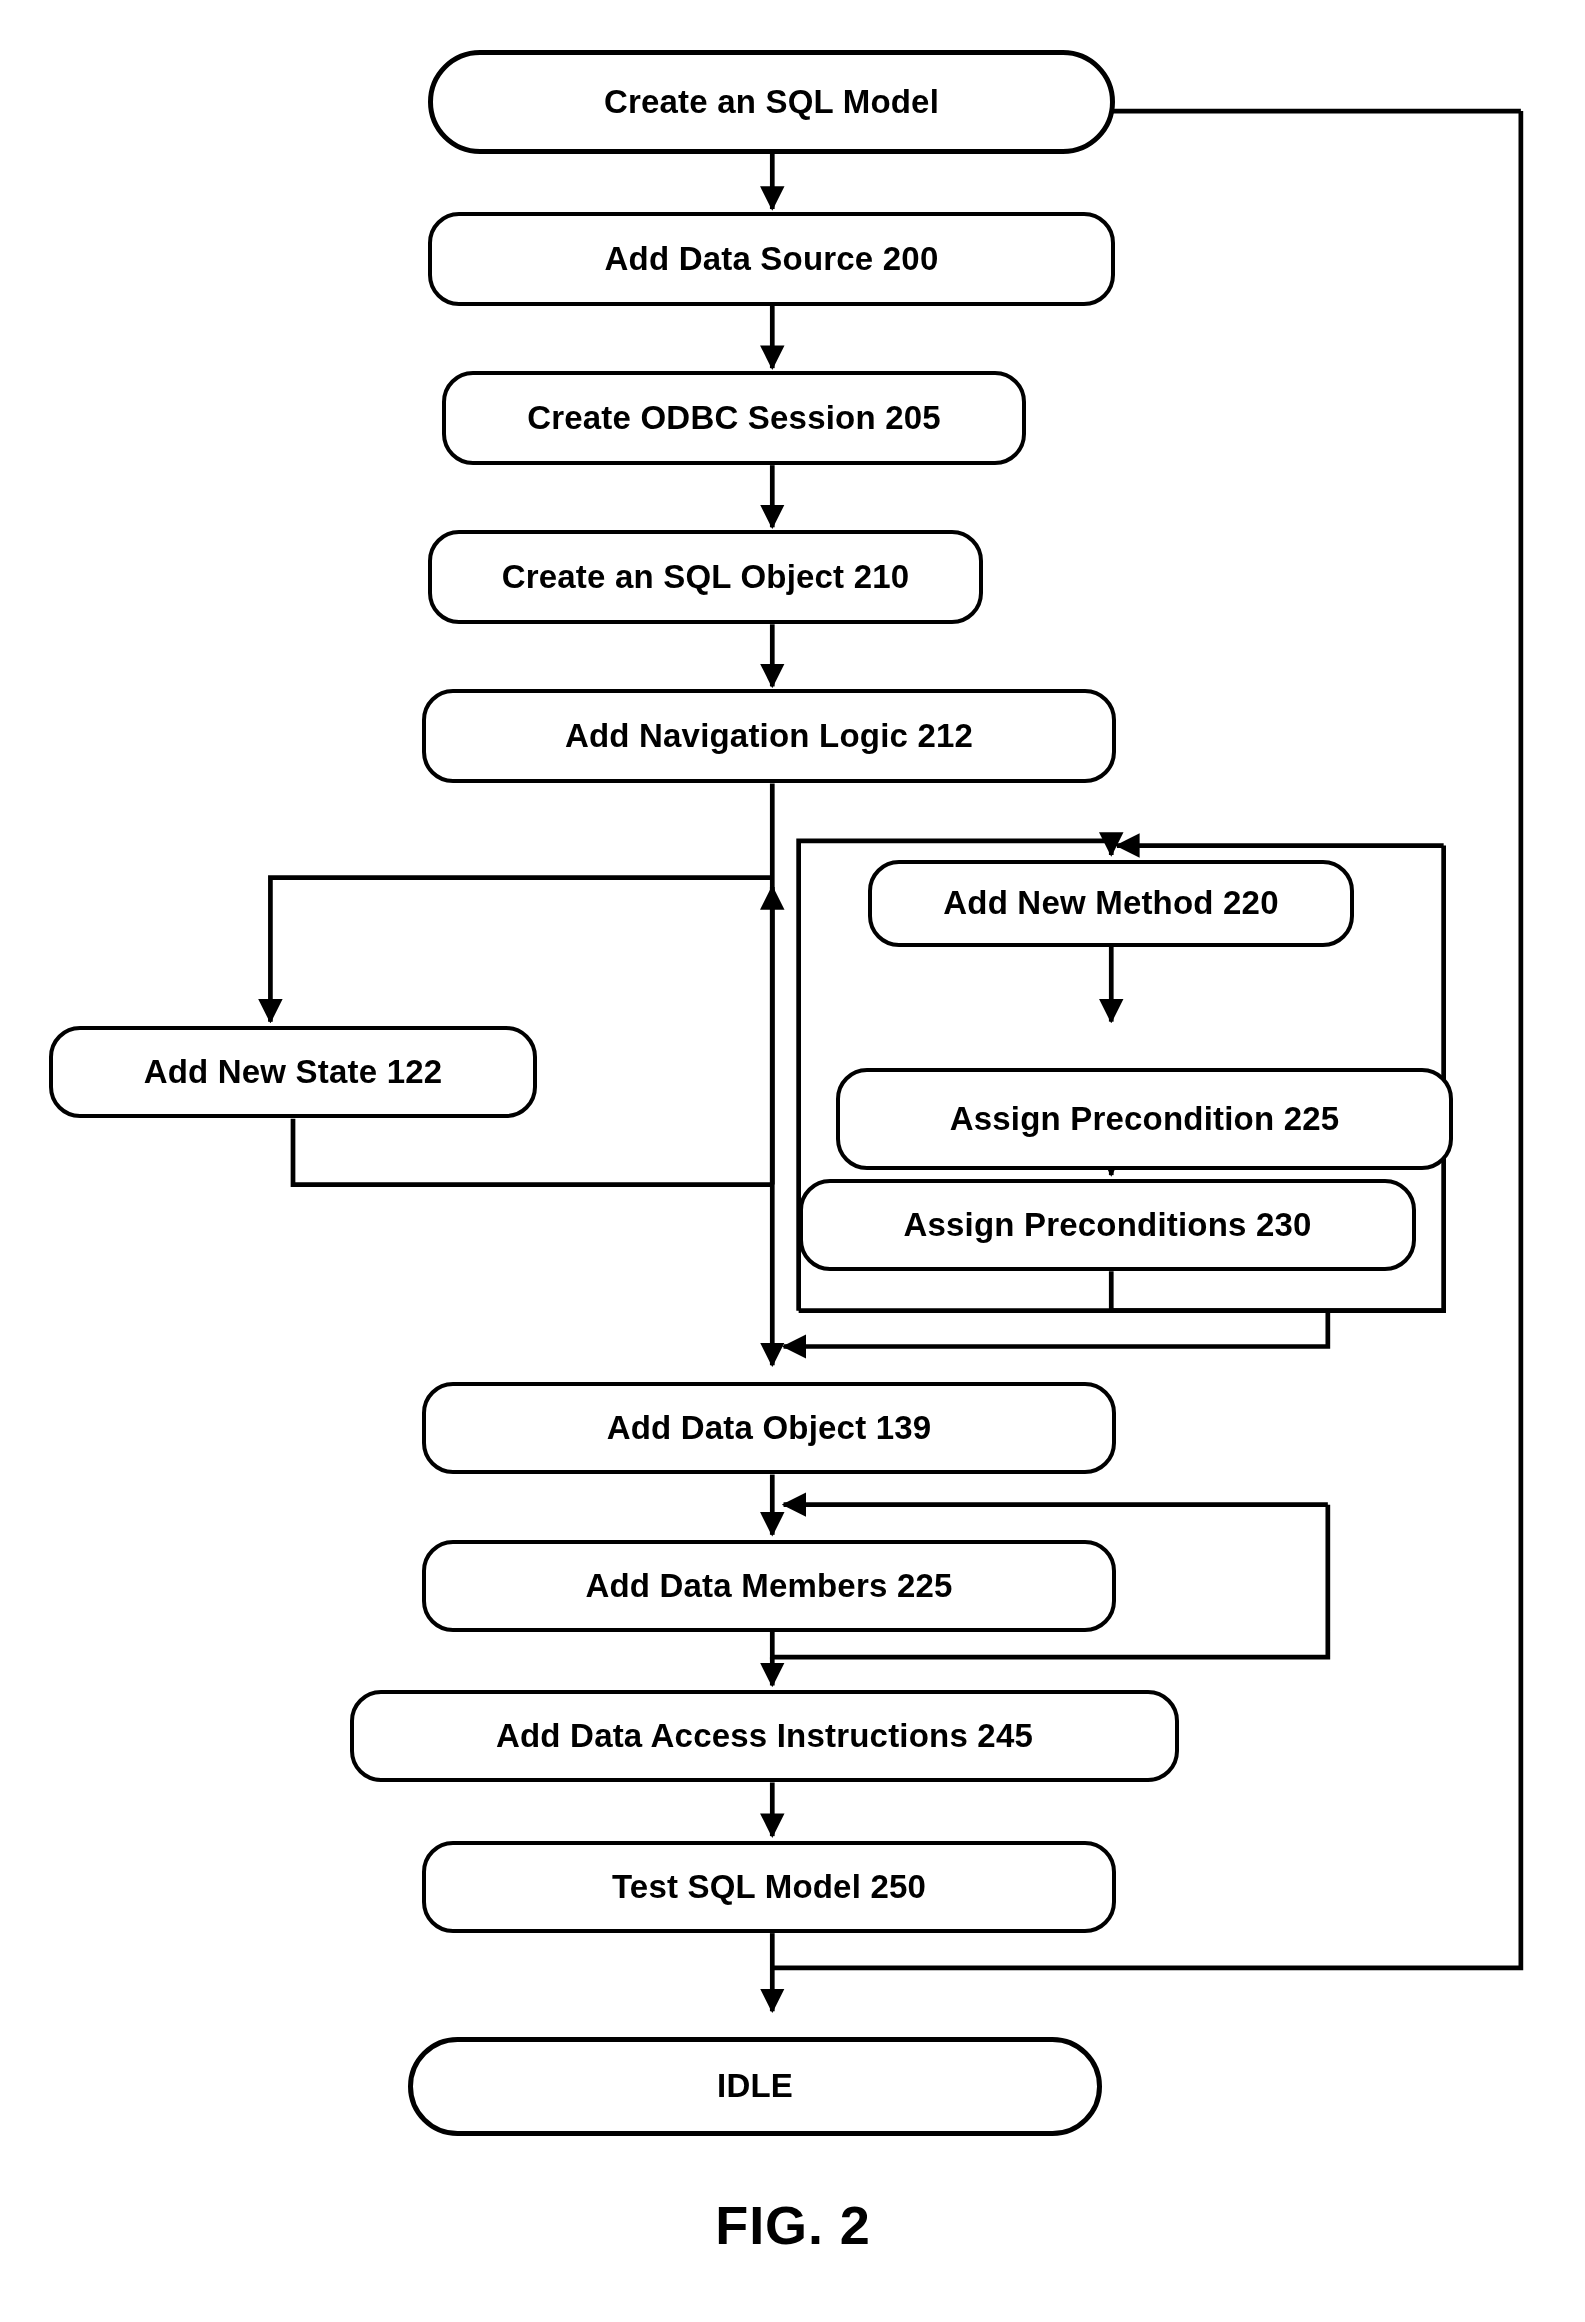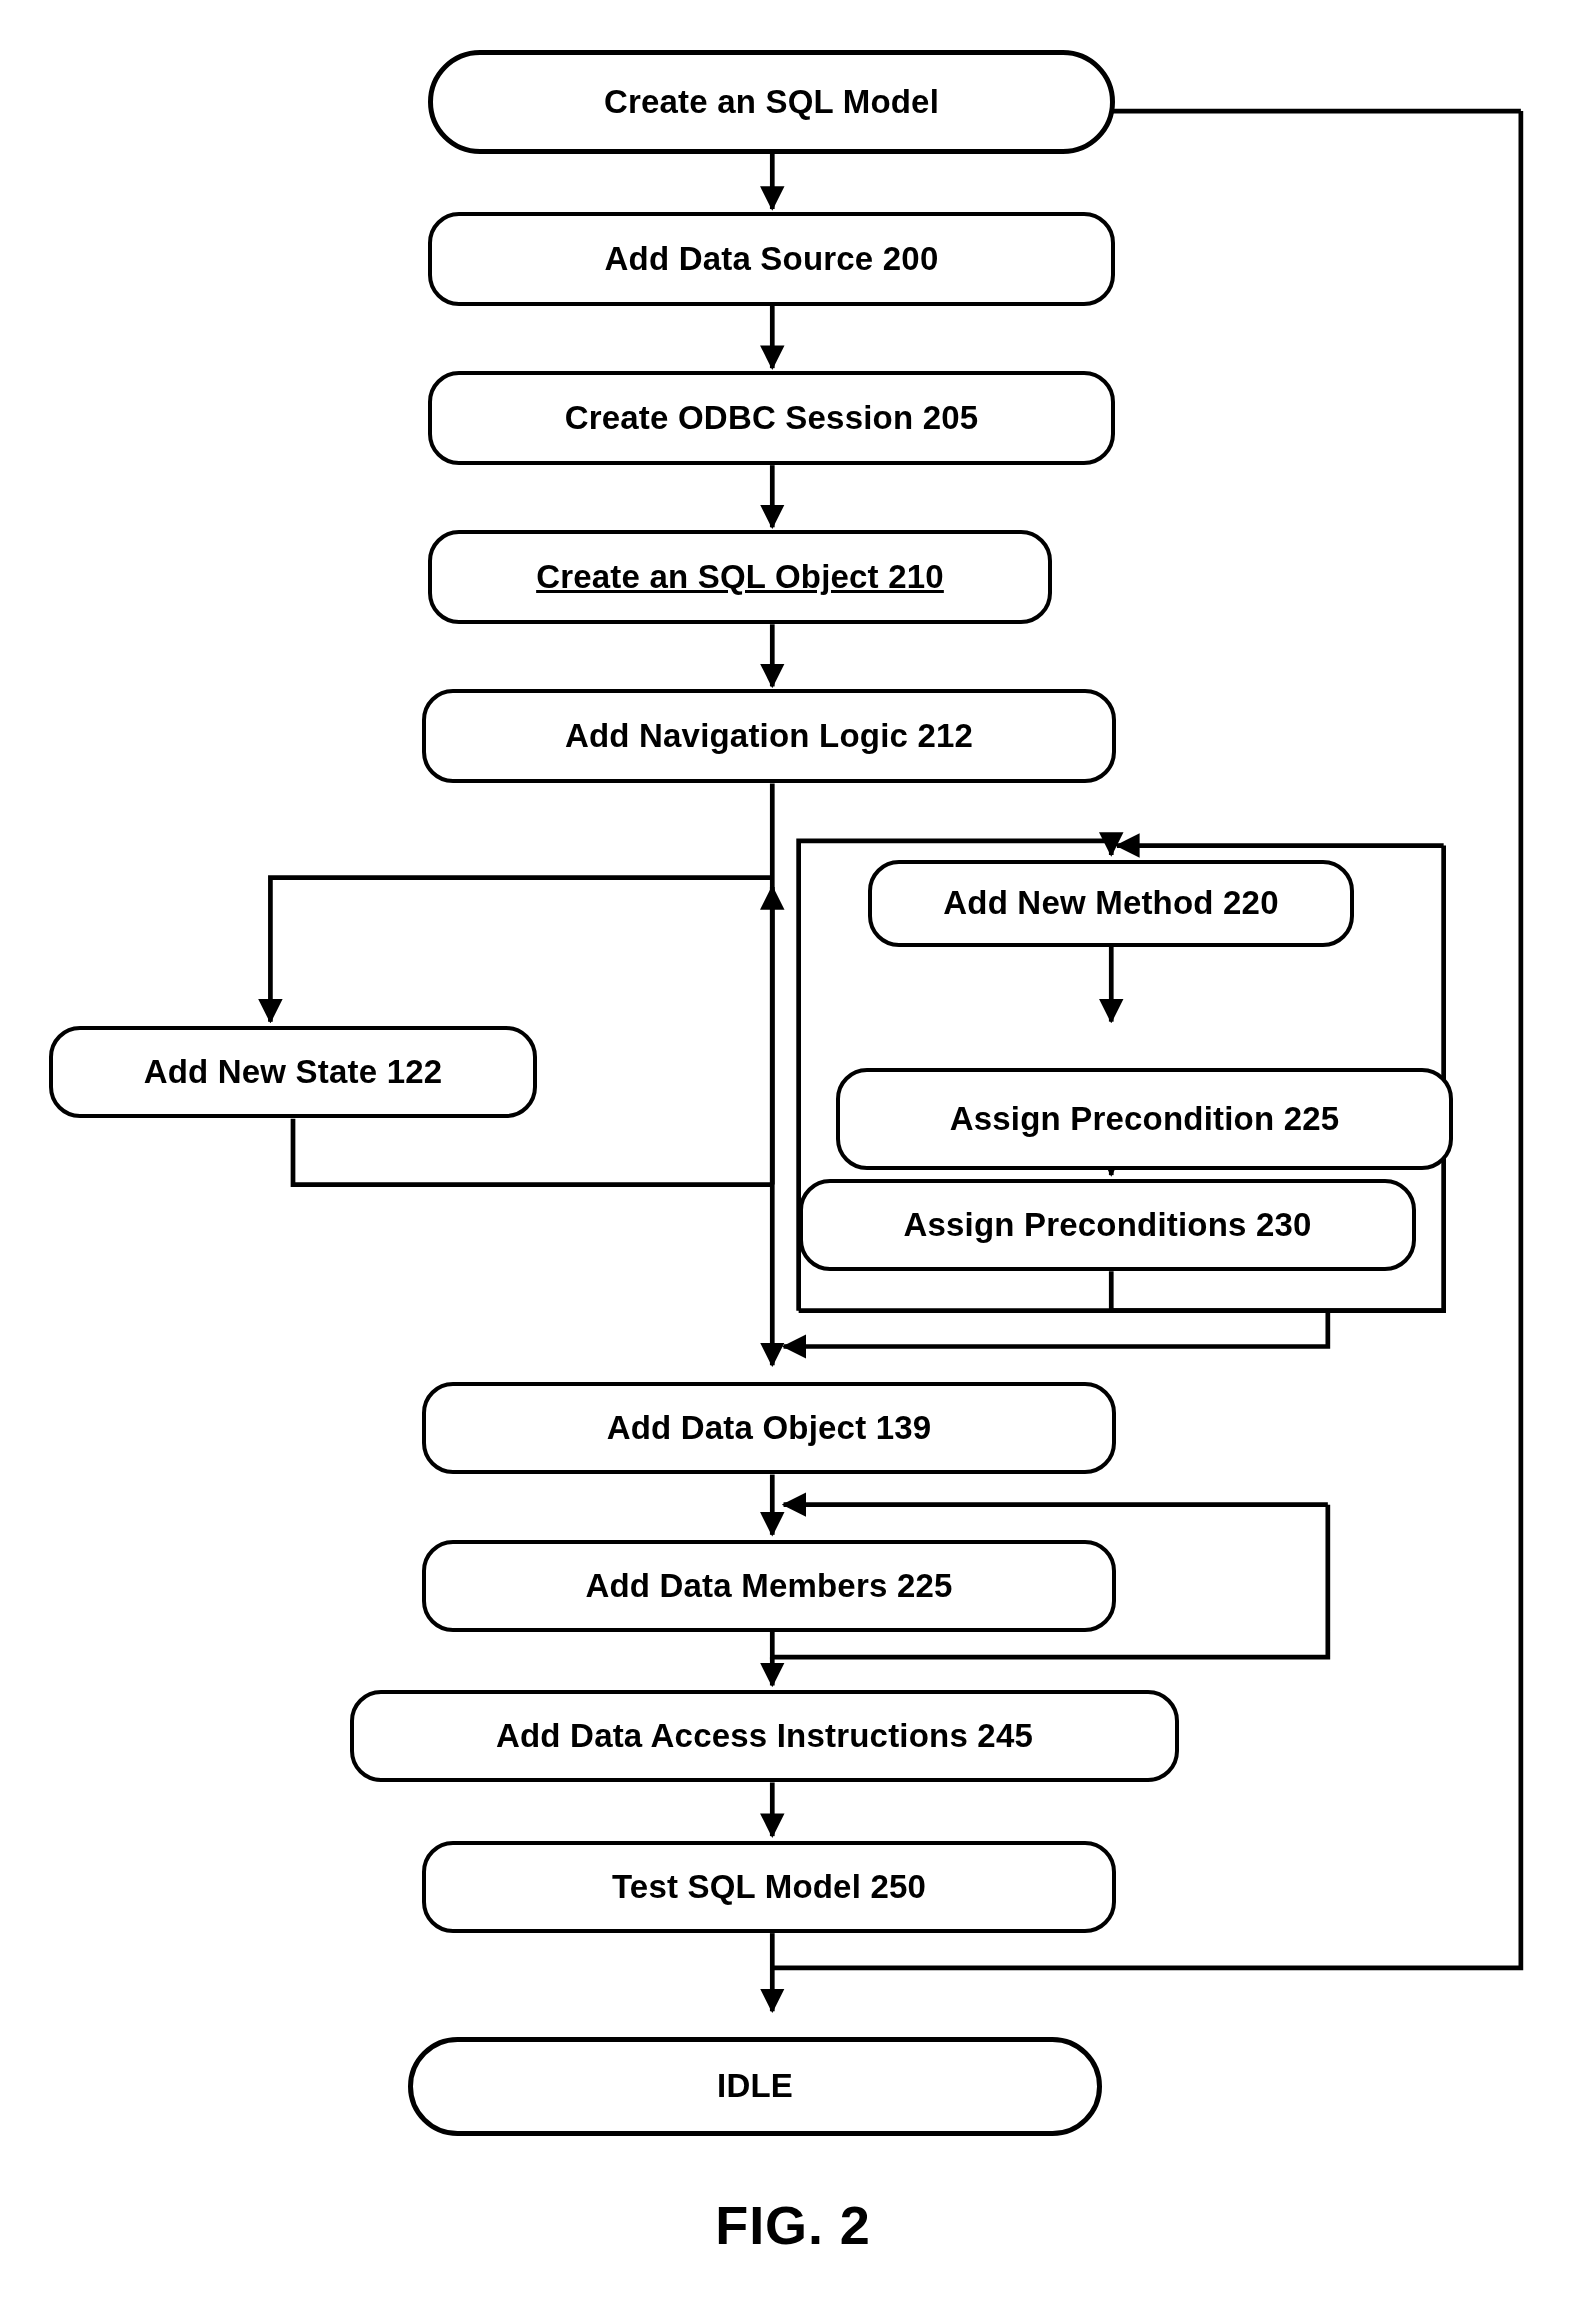--- a/index.html
+++ b/index.html
@@ -135,25 +135,25 @@
   </svg>
 
   <div class="node terminal" style="left:428px; top:28px; width:687px; height:104px;">
     <span>Create an SQL Model</span>
   </div>
 
   <div class="node process" style="left:428px; top:212px; width:687px; height:94px;">
     <span>Add Data Source 200</span>
   </div>
 
-  <div class="node process" style="left:428px; top:371px; width:687px; height:94px;justify-content:center;">
+  <div class="node process" style="left:442px; top:371px; width:584px; height:94px;justify-content:center;">
     <span>Create ODBC Session 205</span>
   </div>
 
-  <div class="node process" style="left:428px; top:530px; width:624px; height:94px;text-decoration:underline;">
+  <div class="node process" style="left:428px; top:530px; width:555px; height:94px;">
     <span>Create an SQL Object 210</span>
   </div>
 
   <div class="node process" style="left:422px; top:689px; width:694px; height:94px;">
     <span>Add Navigation Logic 212</span>
   </div>
 
   <div class="node process" style="left:868px; top:860px; width:486px; height:87px;">
     <span>Add New Method 220</span>
   </div>

